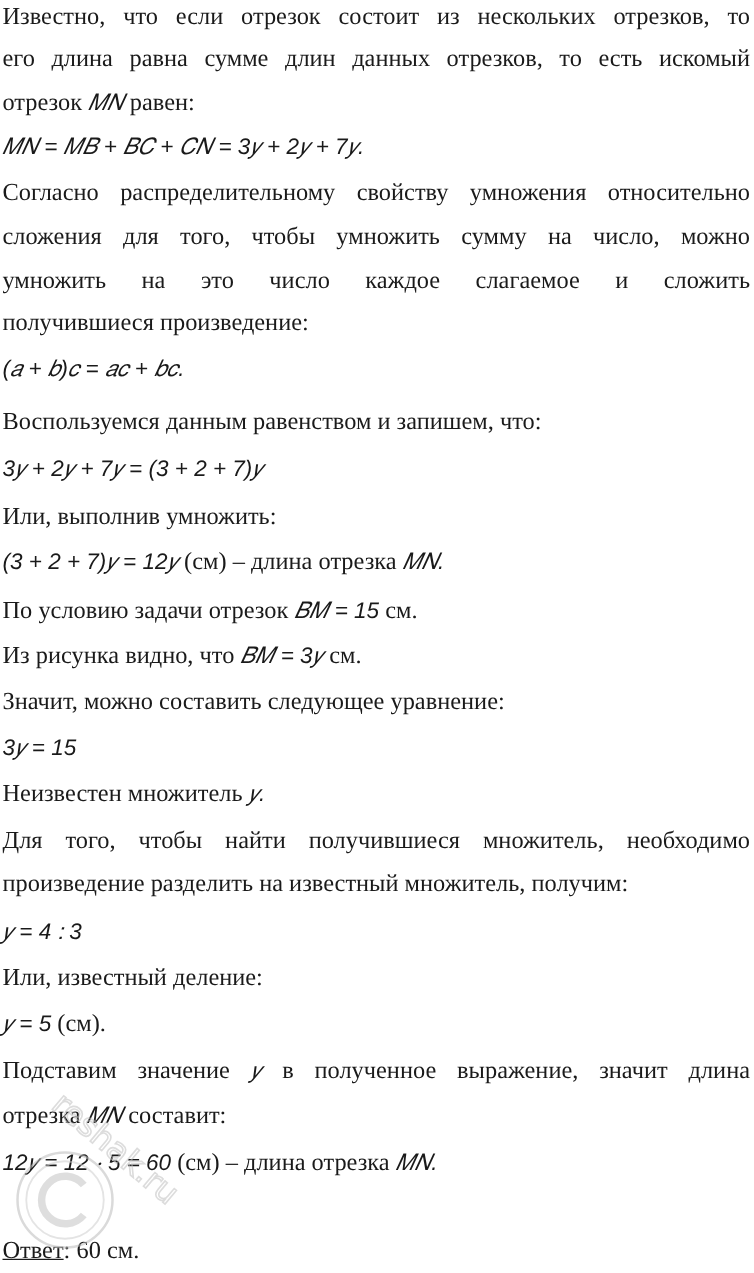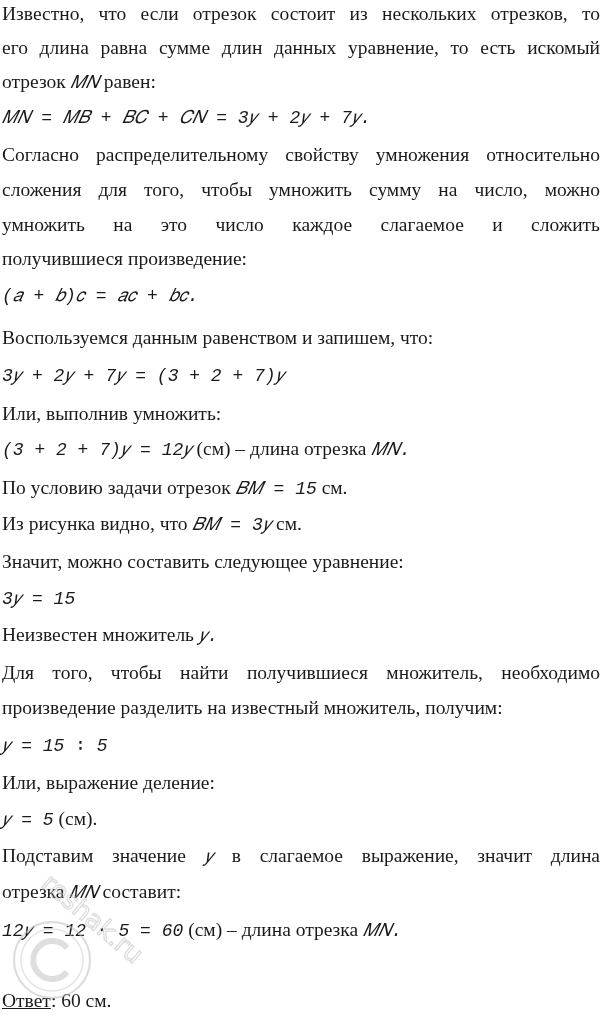--- a/index.html
+++ b/index.html
@@ -7,34 +7,34 @@
       width: 603px; height: 1018px; position: relative; overflow: hidden;
       font-family: "Liberation Serif", "DejaVu Serif", serif;
       color: #1a1a1a;
     }
     .doc { position: absolute; left: 0; top: 0; width: 603px; }
     .line {
       position: absolute; left: 2px; width: 598px;
       font-size: 19.5px; line-height: 24px; white-space: nowrap;
     }
     .just { text-align: justify; text-align-last: justify; white-space: normal; }
-    .m { font-family: Liberation Mono, monospace; font-style: italic; font-size: 18px; }
+    .m { font-family: Liberation Sans, sans-serif; font-style: italic; font-size: 18px; }
     .u { text-decoration: underline; }
     .wm {
       position: absolute; left: 12px; top: 872px; width: 140px; height: 140px;
       pointer-events: none; opacity: 0.55;
     }
   </style>
 </head>
 <body>
 
 <div class="doc">
 
   <div class="line just" style="top:2px">Известно, что если отрезок состоит из нескольких отрезков, то</div>
-  <div class="line just" style="top:36px">его длина равна сумме длин данных уравнение, то есть искомый</div>
+  <div class="line just" style="top:36px">его длина равна сумме длин данных отрезков, то есть искомый</div>
   <div class="line" style="top:70px"><span>отрезок </span><span class="m">𝑀𝑁</span><span> равен:</span></div>
   <div class="line" style="top:105px"><span class="m">𝑀𝑁 = 𝑀𝐵 + 𝐵𝐶 + 𝐶𝑁 = 3𝑦 + 2𝑦 + 7𝑦.</span></div>
 
   <div class="line just" style="top:143px">Согласно распределительному свойству умножения относительно</div>
   <div class="line just" style="top:178px">сложения для того, чтобы умножить сумму на число, можно</div>
   <div class="line just" style="top:213px">умножить на это число каждое слагаемое и сложить</div>
   <div class="line" style="top:247px">получившиеся произведение:</div>
   <div class="line" style="top:283px"><span class="m">(𝑎 + 𝑏)𝑐 = 𝑎𝑐 + 𝑏𝑐.</span></div>
 
   <div class="line" style="top:326px">Воспользуемся данным равенством и запишем, что:</div>
@@ -43,24 +43,24 @@
   <div class="line" style="top:437px"><span class="m">(3 + 2 + 7)𝑦 = 12𝑦</span><span> (см) – длина отрезка </span><span class="m">𝑀𝑁.</span></div>
   <div class="line" style="top:476px"><span>По условию задачи отрезок </span><span class="m">𝐵𝑀 = 15</span><span> см.</span></div>
 
   <div class="line" style="top:512px"><span>Из рисунка видно, что </span><span class="m">𝐵𝑀 = 3𝑦</span><span> см.</span></div>
   <div class="line" style="top:550px">Значит, можно составить следующее уравнение:</div>
   <div class="line" style="top:586px"><span class="m">3𝑦 = 15</span></div>
   <div class="line" style="top:623px"><span>Неизвестен множитель </span><span class="m">𝑦.</span></div>
   <div class="line just" style="top:661px">Для того, чтобы найти получившиеся множитель, необходимо</div>
 
   <div class="line" style="top:696px">произведение разделить на известный множитель, получим:</div>
-  <div class="line" style="top:733px"><span class="m">𝑦 = 15 ∶ 5</span></div>
-  <div class="line" style="top:771px">Или, выражение деление:</div>
+  <div class="line" style="top:733px"><span class="m">𝑦 = 4 ∶ 3</span></div>
+  <div class="line" style="top:771px">Или, известный деление:</div>
   <div class="line" style="top:807px"><span class="m">𝑦 = 5</span><span> (см).</span></div>
-  <div class="line just" style="top:844px"><span>Подставим значение </span><span class="m">𝑦</span><span> в слагаемое выражение, значит длина</span></div>
+  <div class="line just" style="top:844px"><span>Подставим значение </span><span class="m">𝑦</span><span> в полученное выражение, значит длина</span></div>
 
   <div class="line" style="top:880px"><span>отрезка </span><span class="m">𝑀𝑁</span><span> составит:</span></div>
   <div class="line" style="top:918px"><span class="m">12𝑦 = 12 ⋅ 5 = 60</span><span> (см) – длина отрезка </span><span class="m">𝑀𝑁.</span></div>
 
   <div class="line" style="top:989px"><span class="u">Ответ</span><span>: 60 см.</span></div>
 </div>
 
 <svg class="wm" viewBox="0 0 140 140">
   <circle cx="40" cy="88" r="38" fill="none" stroke="#bdbdbd" stroke-width="2"></circle>
   <circle cx="40" cy="88" r="31" fill="none" stroke="#cfcfcf" stroke-width="1.5"></circle>

